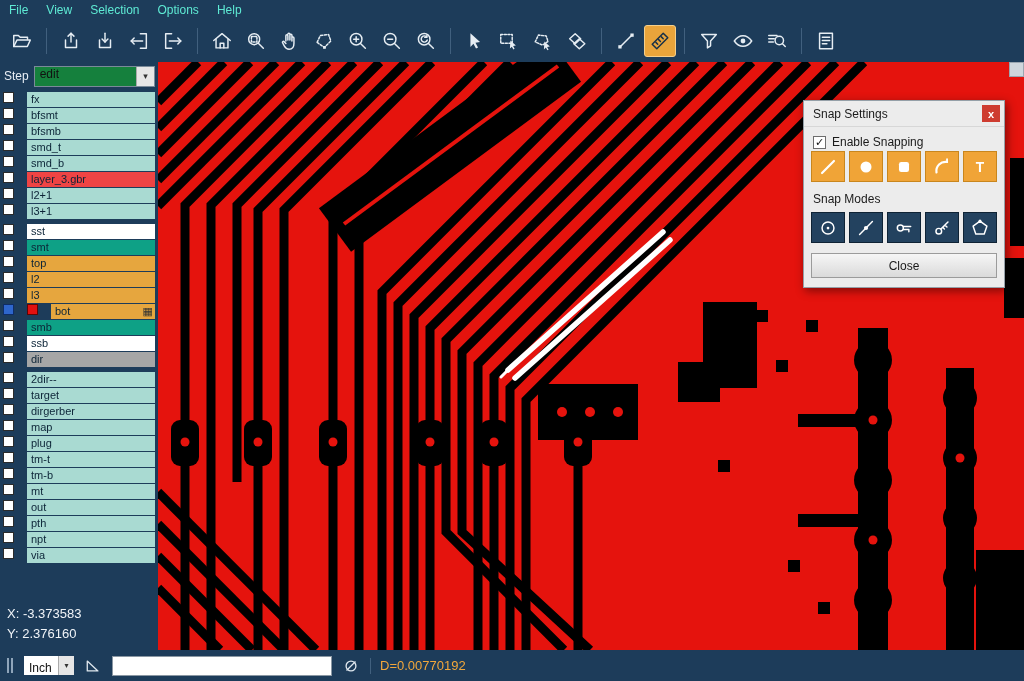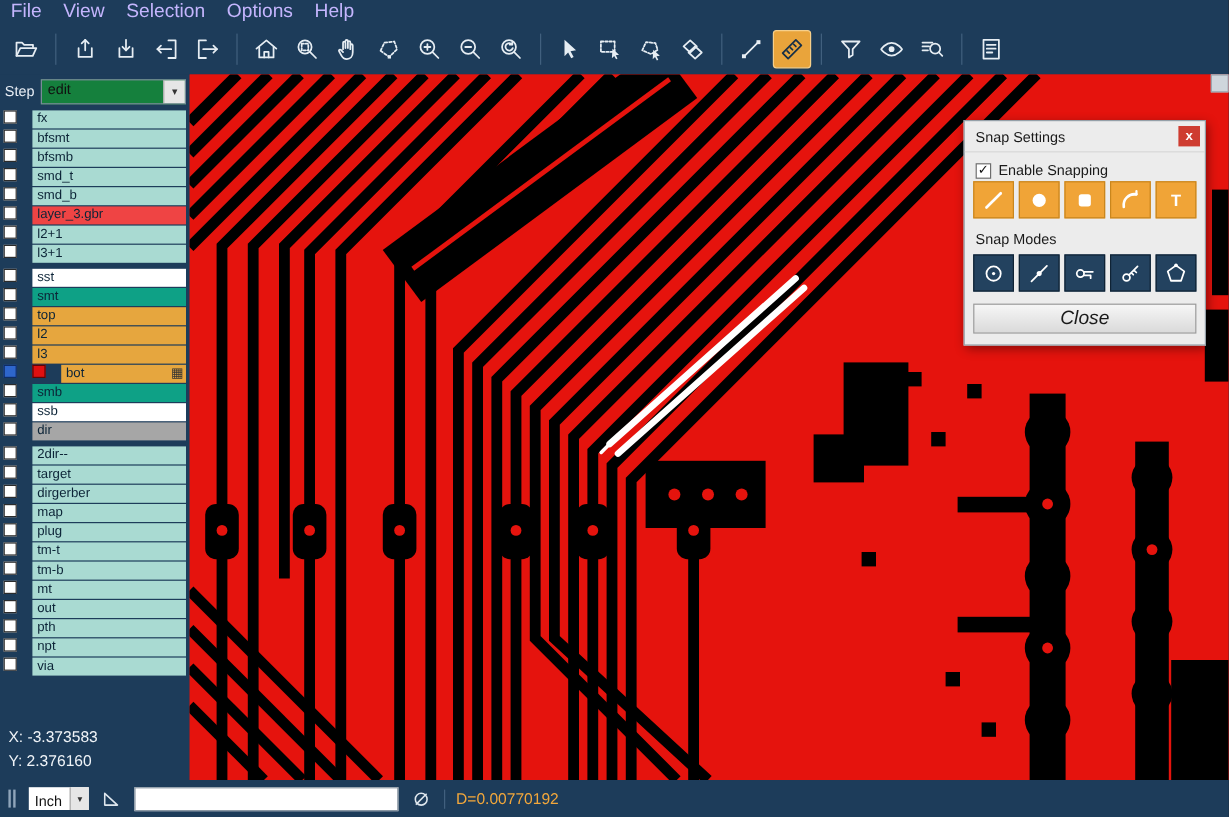--- a/index.html
+++ b/index.html
@@ -1,21 +1,21 @@
 <!DOCTYPE html>
 <html><head>
 <meta charset="utf-8">
 <style>
   html,body{margin:0;padding:0;background:#222;}
   #app{position:relative;width:1024px;height:681px;background:#1d3c5a;overflow:hidden;
        font-family:"Liberation Sans",sans-serif;}
 
   
   .menubar{position:absolute;left:0;top:0;width:100%;height:19px;display:flex;align-items:center;
-           color:#c4b5fd;font-size:16px;}
+           color:#5eead4;font-size:12px;}
   .menu-item{padding:2px 9px;cursor:default;}
 
   
   .toolbar{position:absolute;left:0;top:19px;width:100%;height:43px;display:flex;align-items:center;
            padding-left:6px;gap:2px;box-sizing:border-box;}
   .tb{width:32px;height:32px;display:flex;align-items:center;justify-content:center;border-radius:3px;flex:none;}
   .tb svg{width:22px;height:22px;stroke:#e6edf3;fill:none;stroke-width:1.6;stroke-linecap:round;stroke-linejoin:round;}
   .tb.active{background:#e9a43b;border:1px solid #f6cf8a;box-sizing:border-box;}
   .tb.active svg{stroke:#173048;}
   .sep{width:1px;height:26px;background:#41607e;margin:0 6px;flex:none;}
@@ -55,21 +55,21 @@
   .sd-label{padding:10px 9px 4px 9px;font-size:12px;}
   .btnrow{display:flex;gap:4px;padding:2px 7px 0 7px;}
   .fbtn{width:34px;height:31px;background:#f0a437;border:1px solid #c9861d;display:flex;align-items:center;
         justify-content:center;box-sizing:border-box;}
   .fbtn svg{width:22px;height:22px;stroke:#fff;fill:none;stroke-width:2.4;stroke-linecap:round;stroke-linejoin:round;}
   .mbtn{width:34px;height:31px;background:#23425f;border:1px solid #0f2335;display:flex;align-items:center;
         justify-content:center;box-sizing:border-box;}
   .mbtn svg{width:22px;height:22px;stroke:#fff;fill:none;stroke-width:1.6;stroke-linecap:round;stroke-linejoin:round;}
   .sd-small{font-size:11.5px;}
   .sd-closebtn{margin:10px 7px 9px 7px;height:23px;background:linear-gradient(#f6f6f6,#dadada);border:1px solid #9b9b9b;
-        display:flex;align-items:center;justify-content:center;font-size:16px;cursor:default;font-style:italic;}
+        display:flex;align-items:center;justify-content:center;font-size:12px;cursor:default;}
 
   
   .statusbar{position:absolute;left:0;top:650px;width:100%;height:31px;background:#1d3c5a;display:flex;
              align-items:center;gap:9px;padding-left:7px;box-sizing:border-box;color:#e8eef5;}
   .grip{width:2px;height:15px;background:#8fa5ba;box-shadow:4px 0 0 #8fa5ba;margin-right:6px;flex:none;}
   .unitbox{width:50px;height:19px;background:#fff;color:#111;font-size:12px;display:flex;align-items:flex-end;
            padding-left:5px;position:relative;flex:none;box-sizing:border-box;}
   .unitbox .chev{position:absolute;right:0;top:0;width:15px;height:100%;background:#e6e6e6;border-left:1px solid #aaa;
            display:flex;align-items:center;justify-content:center;font-size:8px;color:#333;}
   .sticon{width:20px;height:20px;flex:none;display:flex;align-items:center;justify-content:center;}

